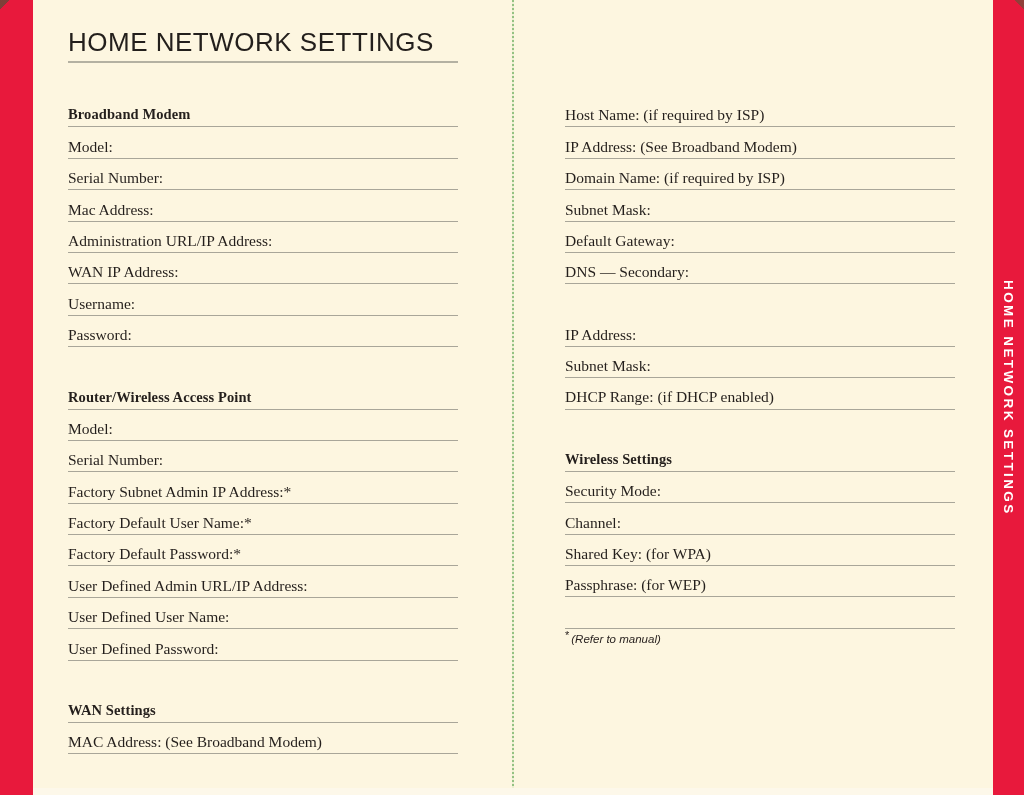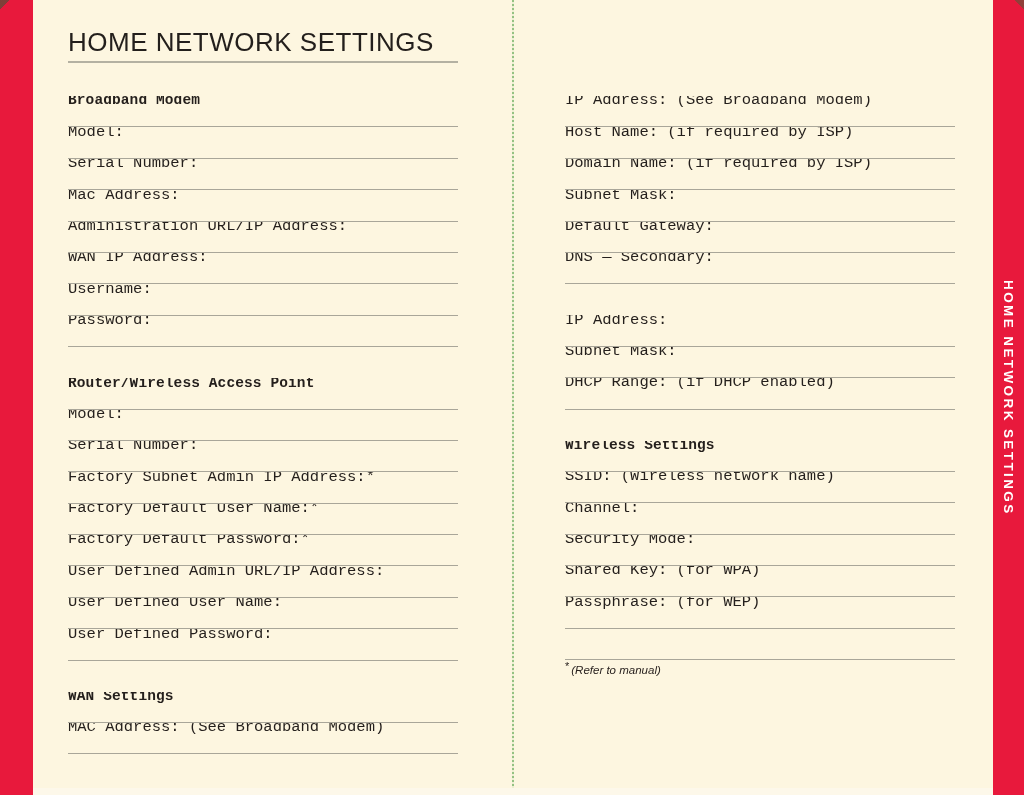--- a/index.html
+++ b/index.html
@@ -130,25 +130,25 @@
     position: relative;
     height: 31.4px;
     box-sizing: border-box;
     border-bottom: 1.6px solid #a9a699;
     white-space: nowrap;
     overflow: hidden;
   }
   .row .txt {
     position: absolute;
     left: 0;
-    bottom: 17px;
+    bottom: 3px;
     font-size: 15.5px;
     color: #241f1c;
     line-height: 1.1;
-    font-family: Liberation Mono, monospace;
+    font-family: Liberation Serif, serif;
     font-stretch: condensed;
   }
   .row.head .txt {
     font-weight: bold;
     font-size: 14.5px;
     letter-spacing: .1px;
   }
   .row.head { border-bottom: 1.8px solid #a9a699; }
   .row.blank { }
   .spacer { height: 31px; }
@@ -243,24 +243,24 @@
       <div class="spacer"></div>
       <div class="row head">
         <span class="txt">WAN Settings</span>
       </div>
       <div class="row">
         <span class="txt">MAC Address: (See Broadband Modem)</span>
       </div>
     </div>
   <div class="col col-right" style="top:96px;" id="right-col">
       <div class="row">
+        <span class="txt">Host Name: (if required by ISP)</span>
+      </div>
+      <div class="row">
         <span class="txt">IP Address: (See Broadband Modem)</span>
-      </div>
-      <div class="row">
-        <span class="txt">Host Name: (if required by ISP)</span>
       </div>
       <div class="row">
         <span class="txt">Domain Name: (if required by ISP)</span>
       </div>
       <div class="row">
         <span class="txt">Subnet Mask:</span>
       </div>
       <div class="row">
         <span class="txt">Default Gateway:</span>
       </div>
@@ -275,27 +275,24 @@
         <span class="txt">Subnet Mask:</span>
       </div>
       <div class="row">
         <span class="txt">DHCP Range: (if DHCP enabled)</span>
       </div>
       <div class="spacer"></div>
       <div class="row head">
         <span class="txt">Wireless Settings</span>
       </div>
       <div class="row">
-        <span class="txt">SSID: (Wireless network name)</span>
+        <span class="txt">Security Mode:</span>
       </div>
       <div class="row">
         <span class="txt">Channel:</span>
-      </div>
-      <div class="row">
-        <span class="txt">Security Mode:</span>
       </div>
       <div class="row">
         <span class="txt">Shared Key: (for WPA)</span>
       </div>
       <div class="row">
         <span class="txt">Passphrase: (for WEP)</span>
       </div>
       <div class="row blank">
         <span class="txt"></span>
       </div>

